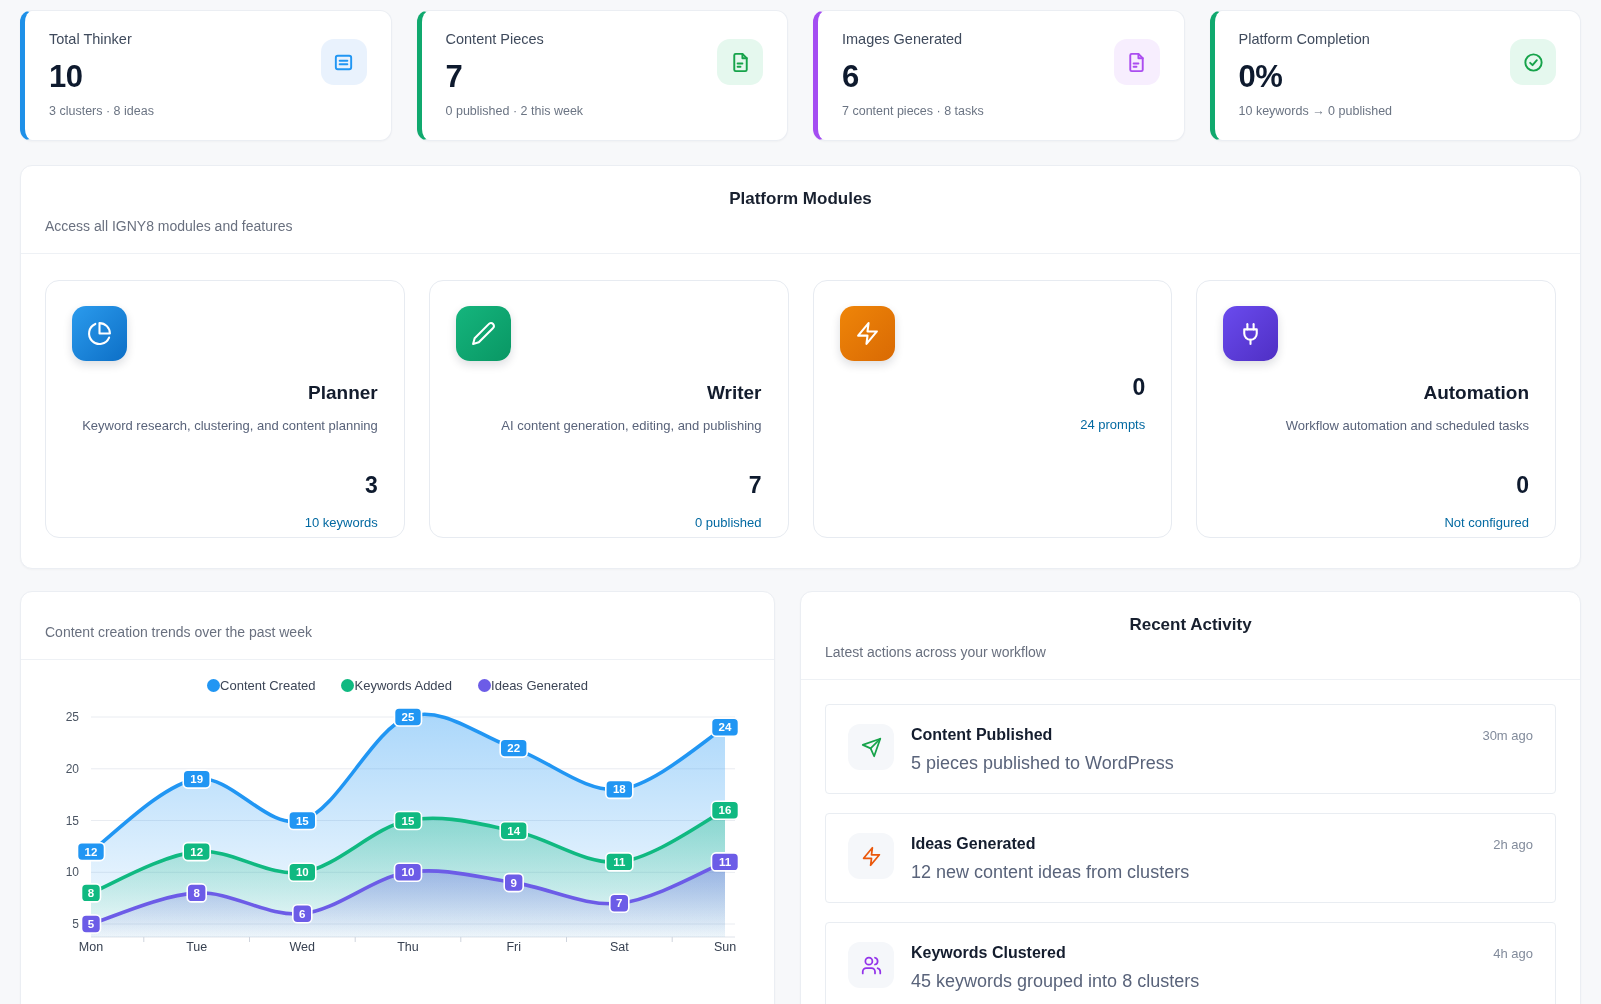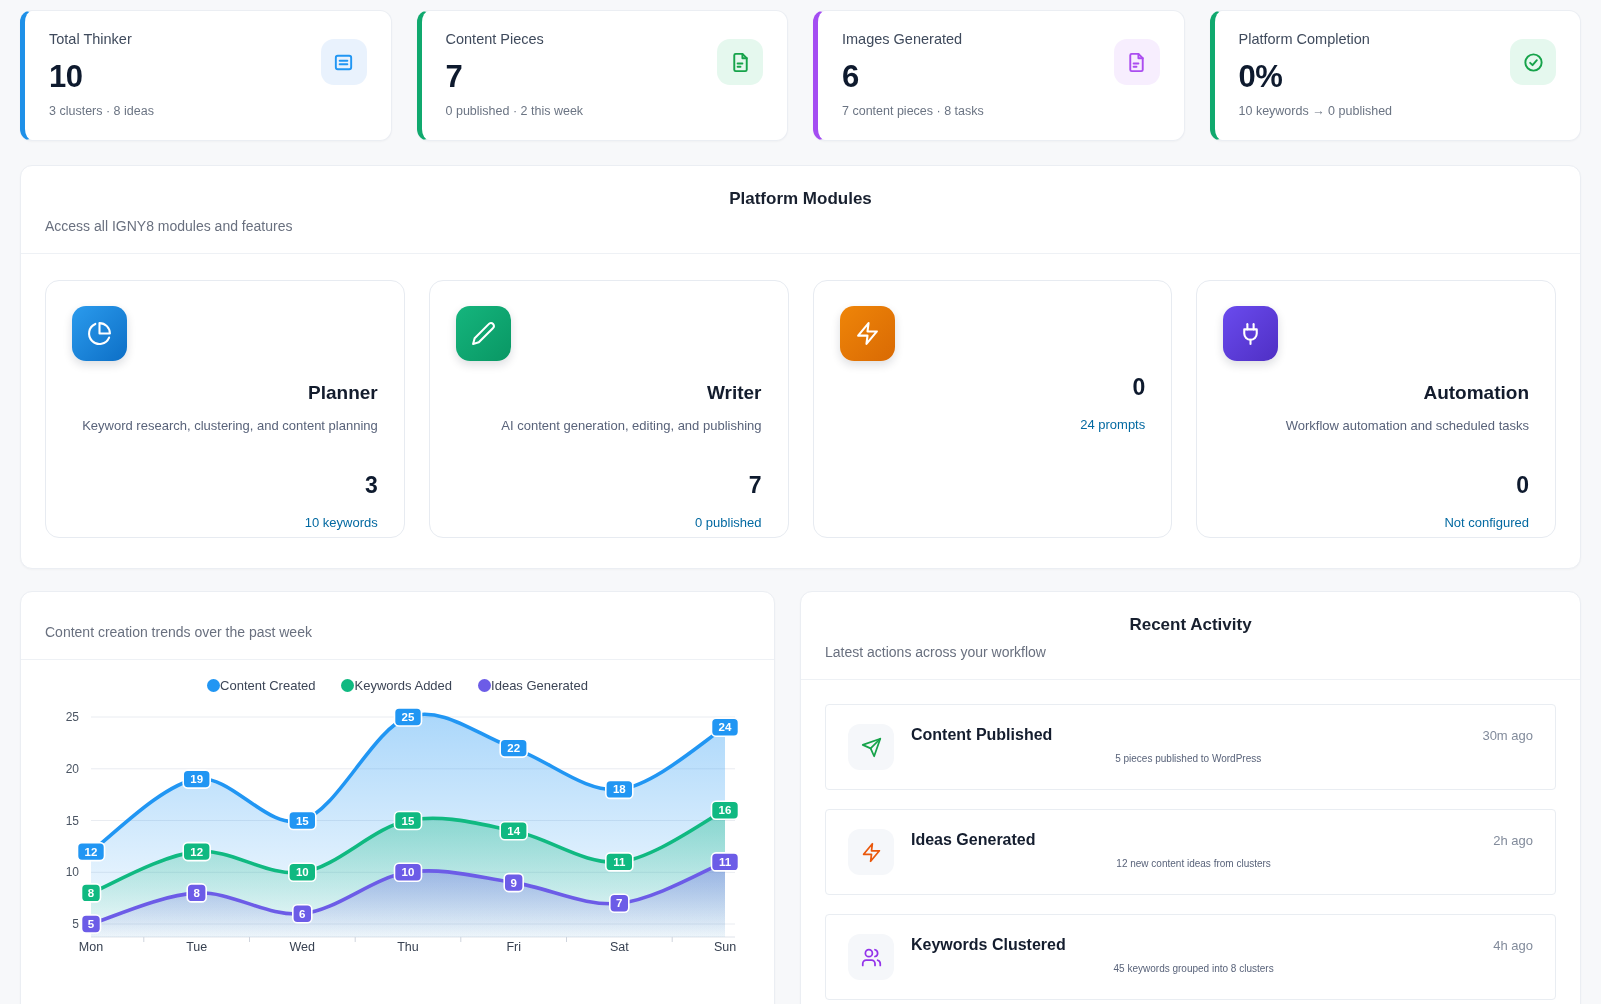--- a/index.html
+++ b/index.html
@@ -75,21 +75,21 @@
     border:1px solid #e9edf2; border-radius:4px; padding:19px 22px; cursor:pointer;
     background:#fff;
   }
   .activity-chip {
     width:46px; height:46px; border-radius:12px; background:#f5f7fa; flex:0 0 auto;
     display:flex; align-items:center; justify-content:center; color:var(--icon,#16a34a);
   }
   .activity-chip svg { width:21px; height:21px; }
   .activity-body { flex:1 1 auto; padding-top:2px; }
   .activity-title { font-size:16px; font-weight:700; color:#141d2e; }
-  .activity-desc { font-size:10px; color:#59637a; margin-top:9px;text-align:center; }
+  .activity-desc { font-size:18px; color:#59637a; margin-top:9px; }
   .activity-time { font-size:13px; color:#828b9b; padding-top:4px; white-space:nowrap; }
 </style>
 </head>
 <body>
 
 <div class="page">
 
   <div class="stats-row">
 
     <div class="stat-card" style="--accent: #1e90e8; --chip: #e9f2fd; --icon: #2196f3;">

